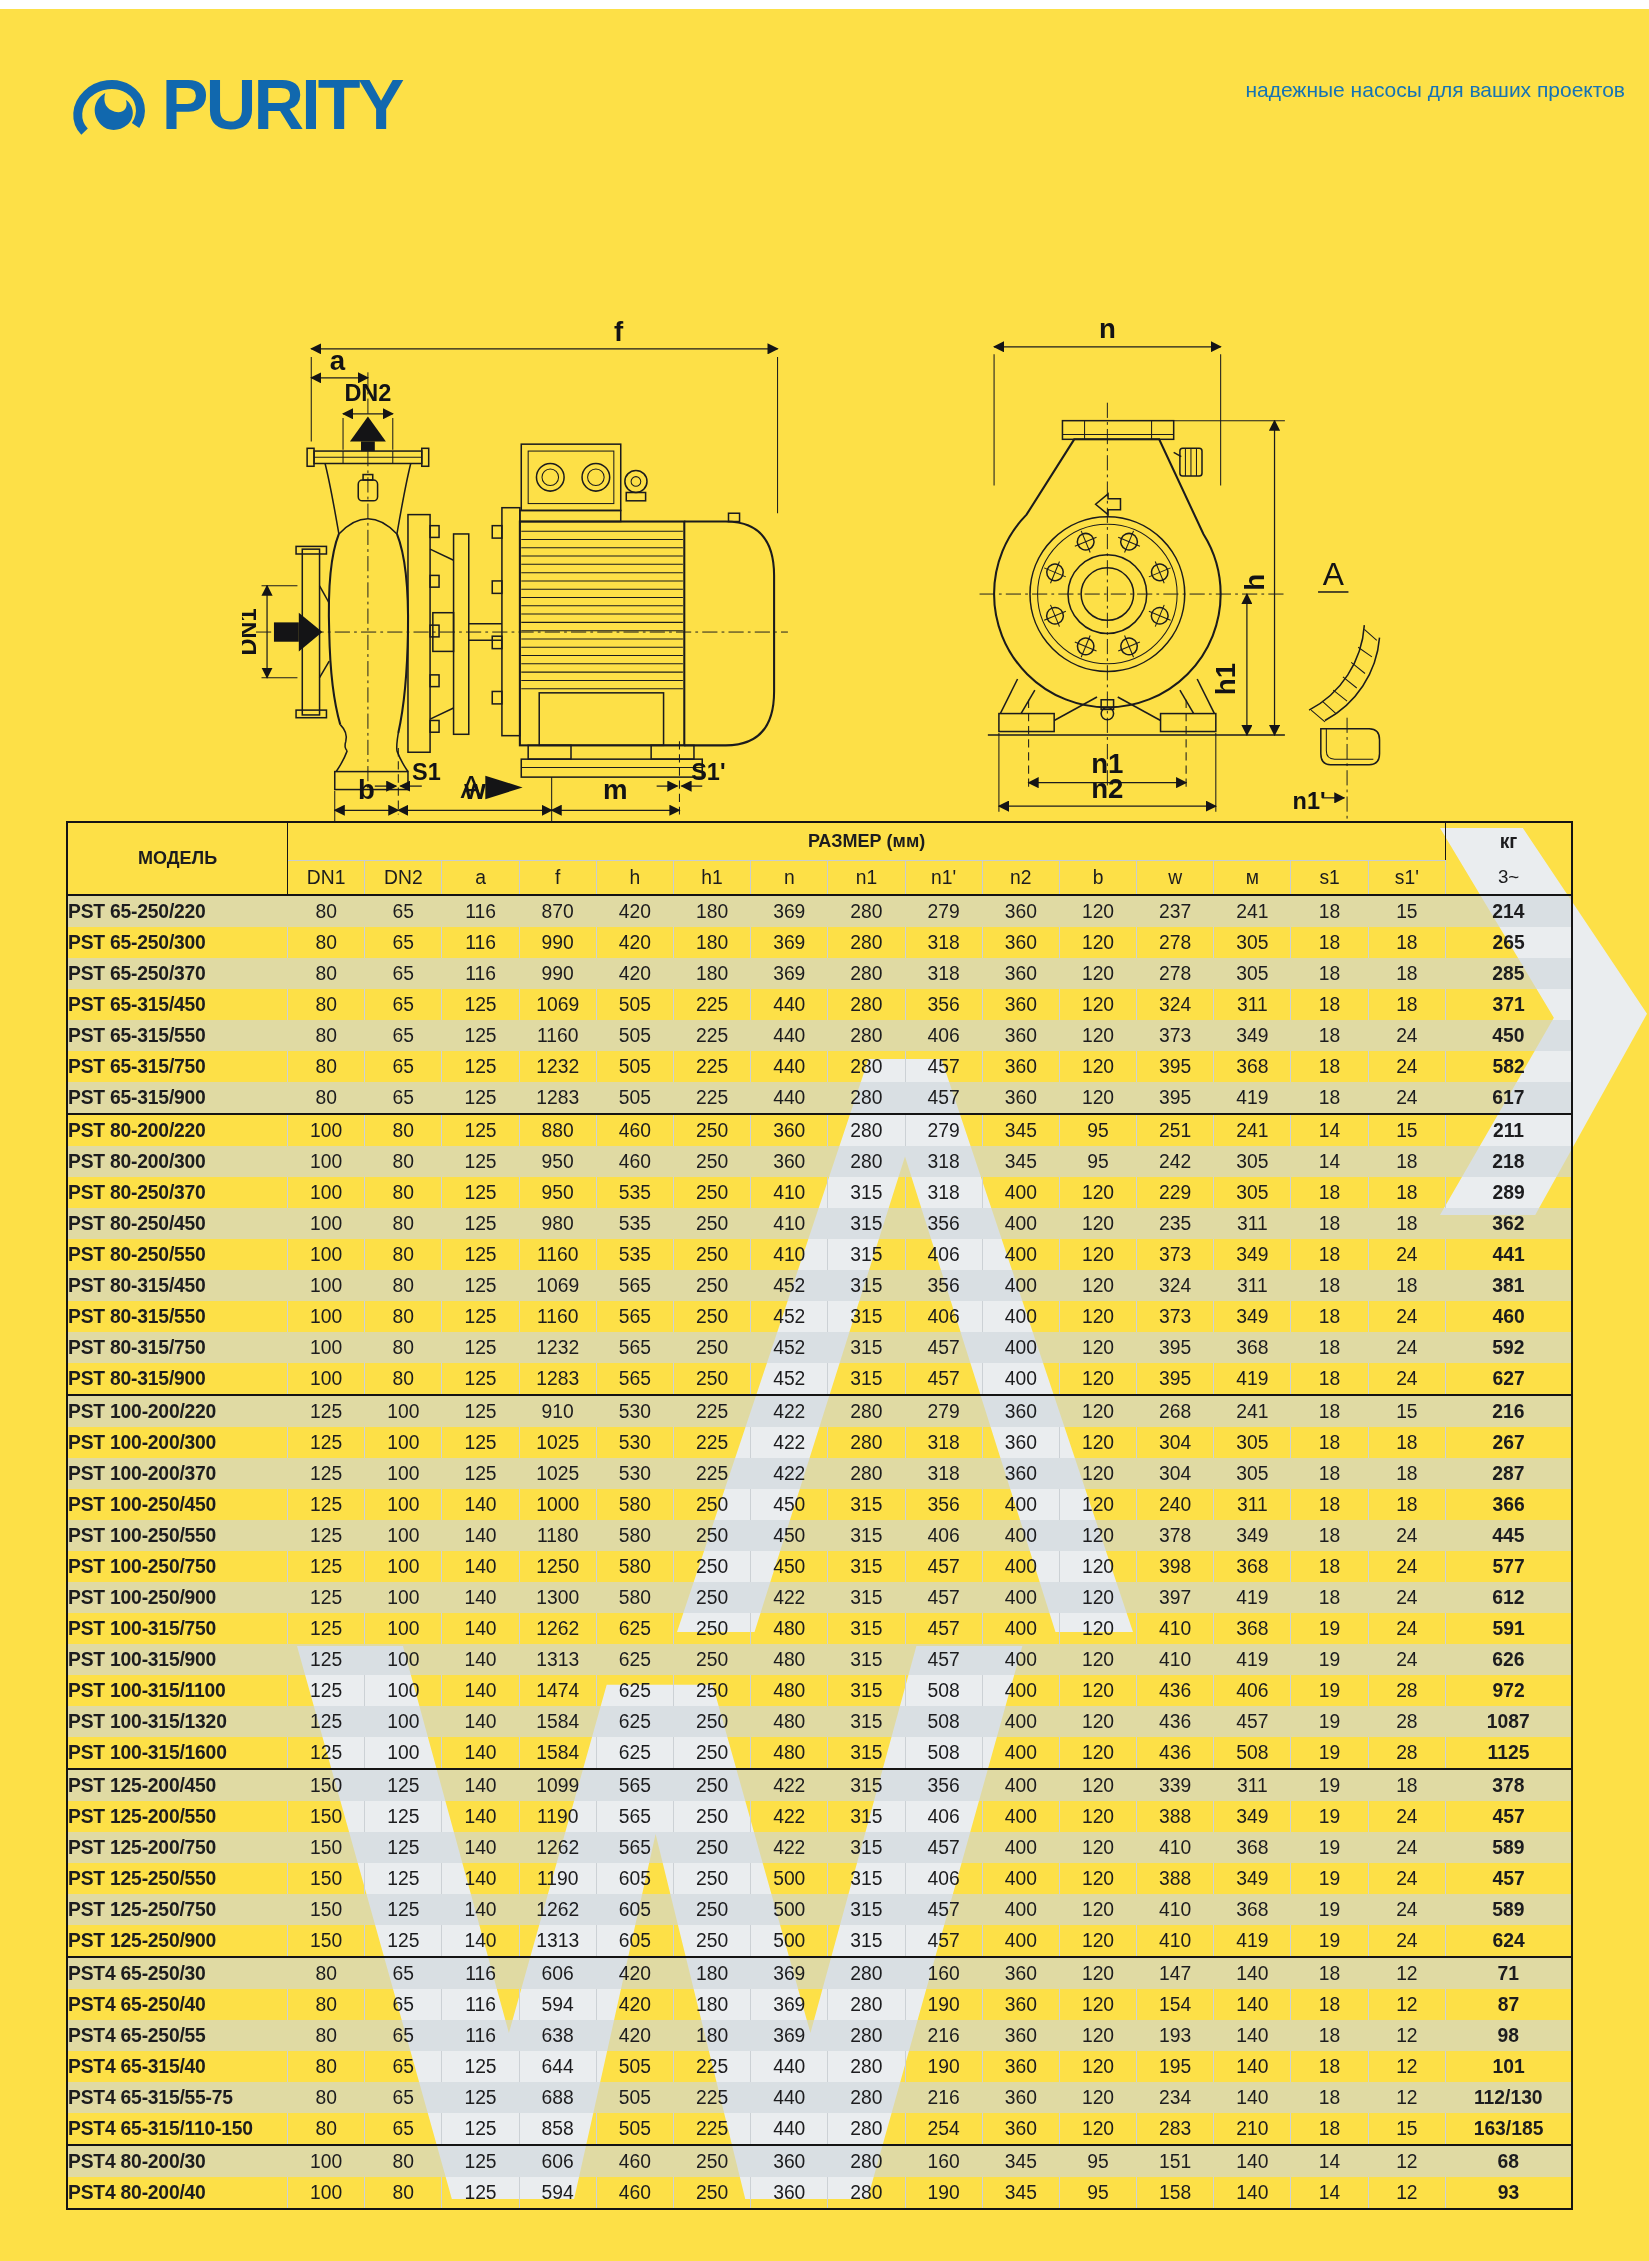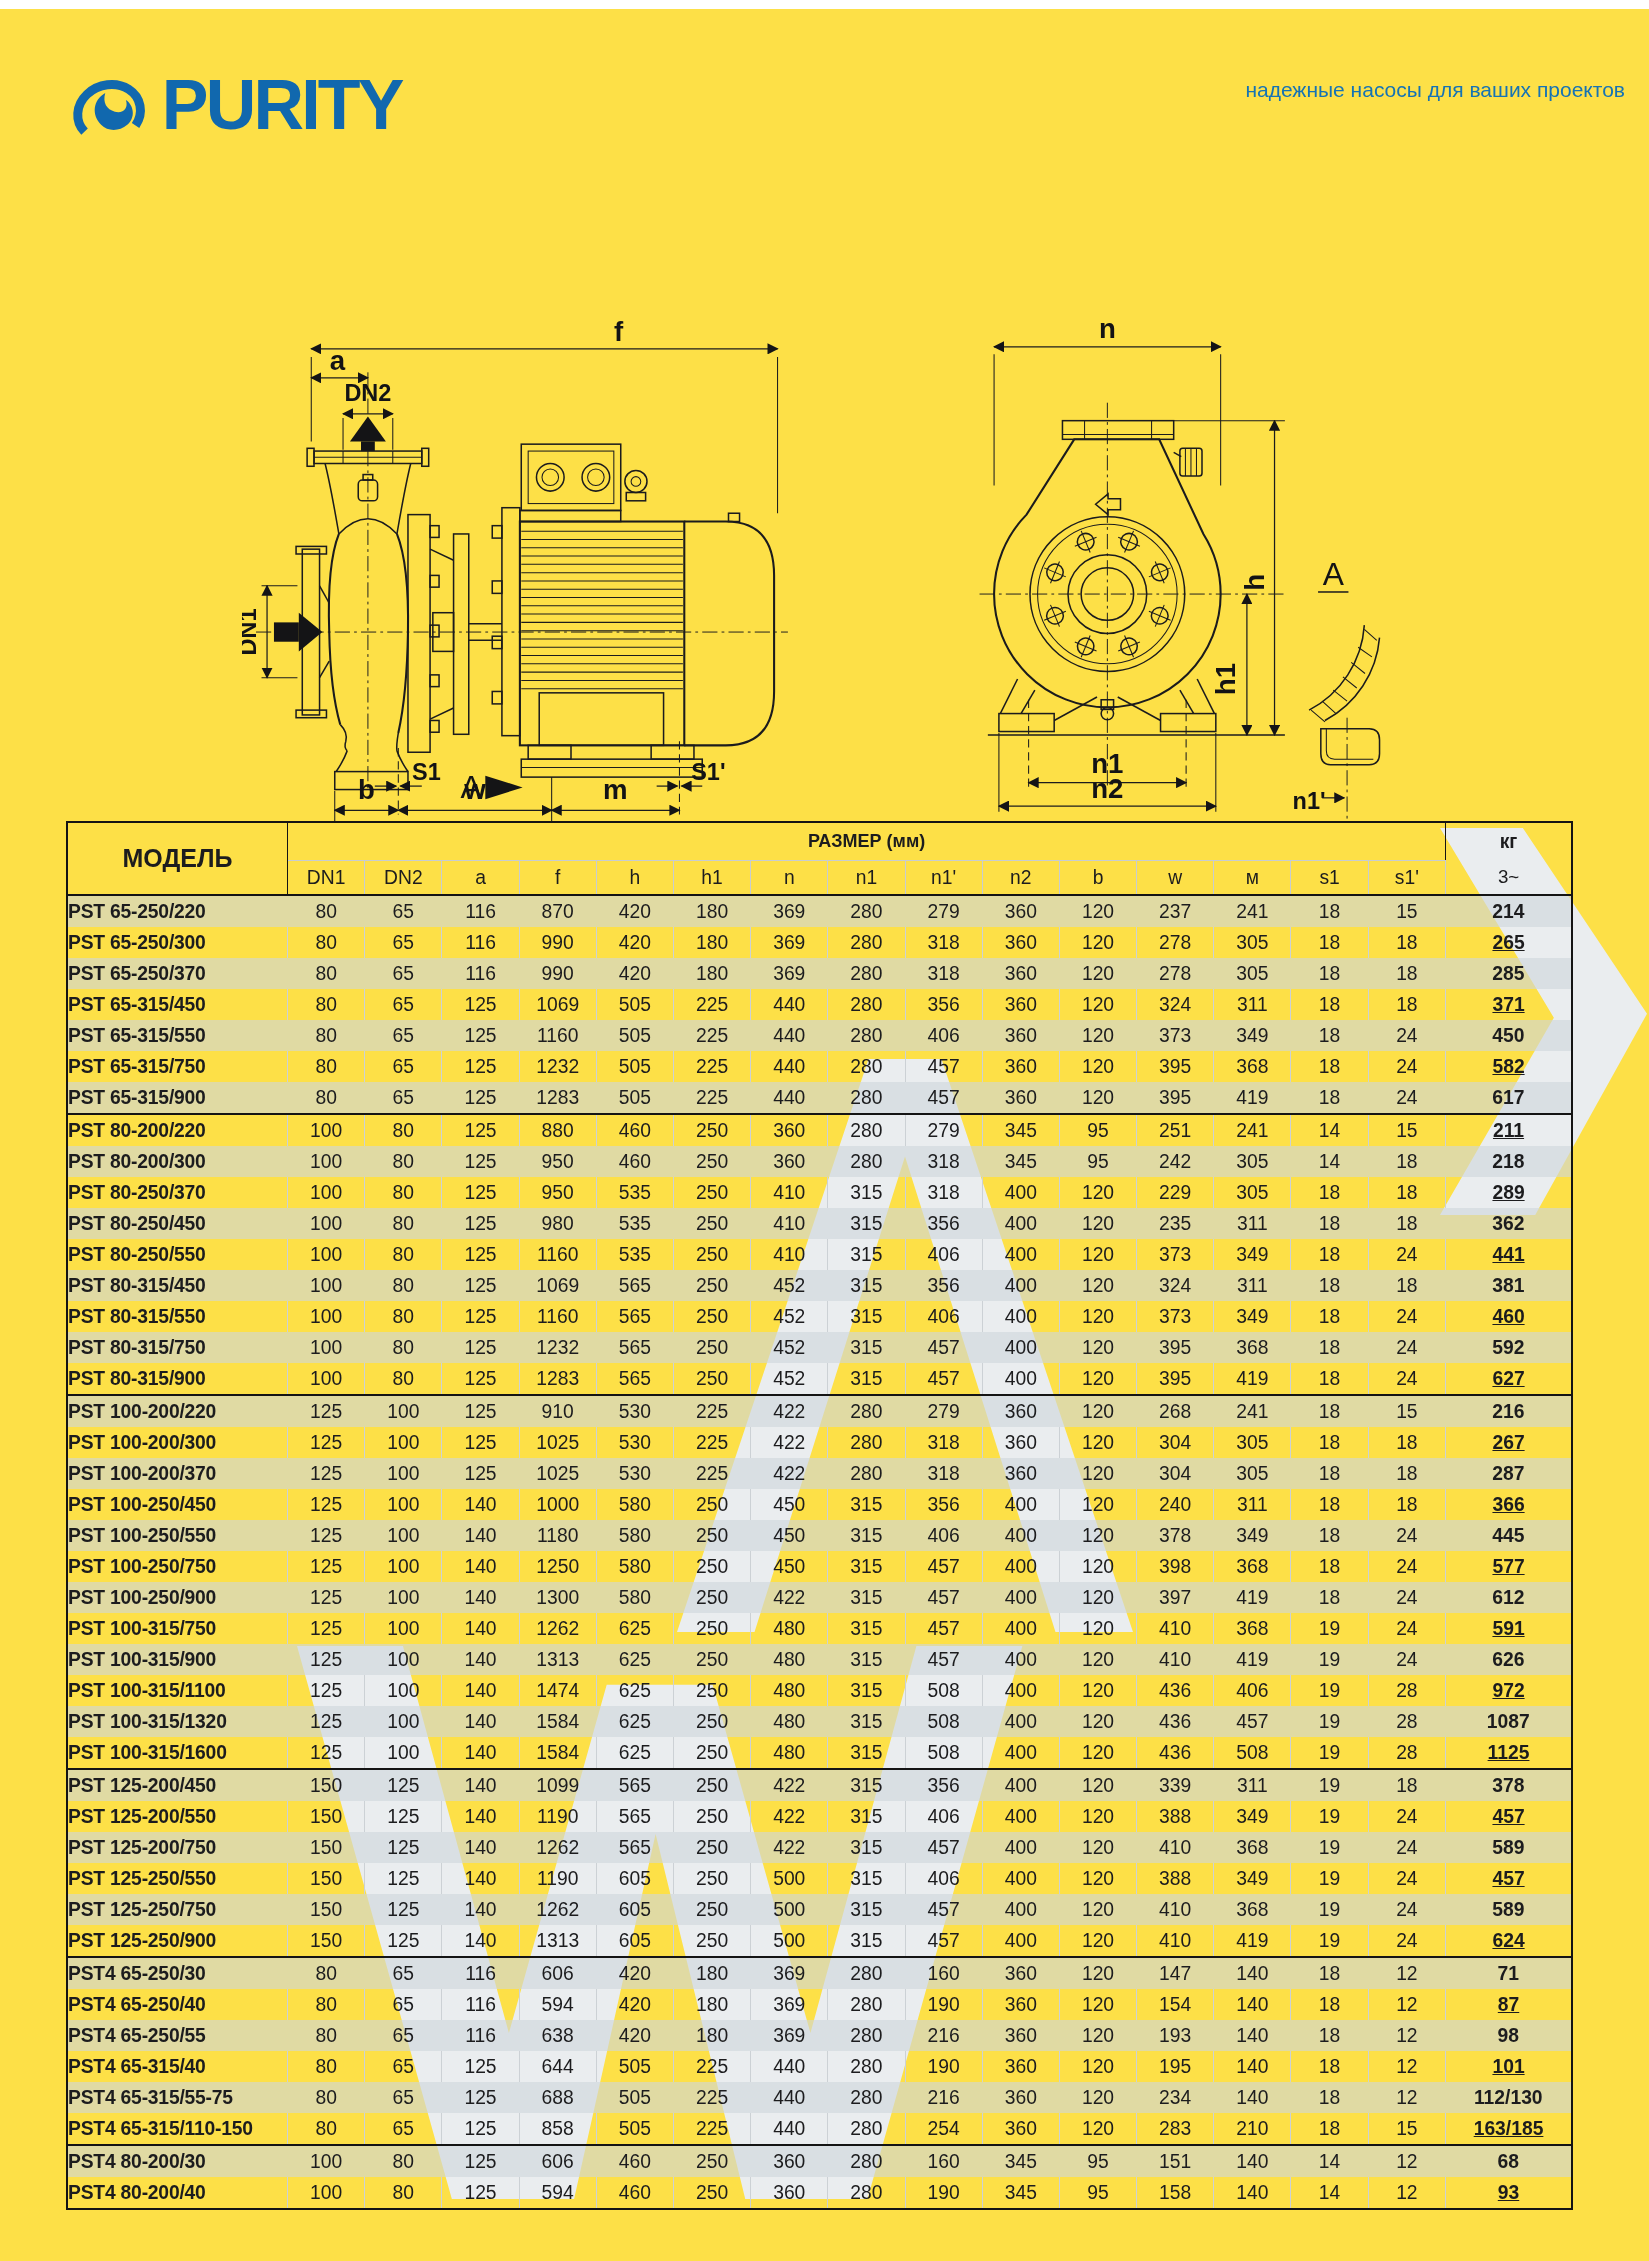--- a/index.html
+++ b/index.html
@@ -33,33 +33,33 @@
   .lbl   { font:700 40px "Liberation Sans", sans-serif; }
   .lbl-sm{ font:700 34px "Liberation Sans", sans-serif; }
   .aview { font:400 46px "Liberation Sans", sans-serif; }
 
   
   table.dims { position:absolute; left:66px; top:812px; width:1507px; z-index:2;
                border-collapse:collapse; table-layout:fixed; }
   table.dims { border:2.1px solid #141414; }
   col.cm { width:220px; } col.cd { width:77px; } col.ck { width:126px; }
   .dims th { font-weight:700; padding:0; vertical-align:middle; text-align:center; background:transparent; }
-  th.h-model { font-size:25px; border-right:1.4px solid #141414; border-bottom:2.8px solid #141414; }
+  th.h-model { font-size:18px; border-right:1.4px solid #141414; border-bottom:2.8px solid #141414; }
   th.h-size  { font-size:18px; height:37px; border-bottom:0.7px solid #c7ccd1; }
   th.h-kg    { font-size:19.3px; border-left:1.4px solid #141414; height:37px; }
   tr.sub th  { font-weight:400; font-size:19.3px; height:33px;
                border-right:0.7px solid #c7ccd1; border-bottom:2.8px solid #141414; }
   tr.sub th.h-kg-sub { border-right:none; border-left:1.4px solid #141414; font-size:18.7px; }
   tbody.grp + tbody.grp { border-top:2.1px solid #141414; }
   .dims td { height:31px; font-size:19.3px; text-align:center; padding:0; }
   .dims td.model { text-align:left; padding-left:0; font-weight:700; letter-spacing:-0.2px; }
   .dims td.kg { font-weight:700; }
   .dims tr.rg td { background:rgba(206,214,219,0.62); }
   .dims tr.rw td { border-right:0.7px solid #ccd1d5; }
-  .dims tr.rw td:last-child { border-right:none;text-decoration:underline; }
+  .dims tr.rw td:last-child { border-right:none; }
 </style>
 </head>
 <body>
 
 <div class="page">
 
   <div class="wm wm1"></div>
   <div class="wm wm2"></div>
   <div class="wm wm3"></div>
 

